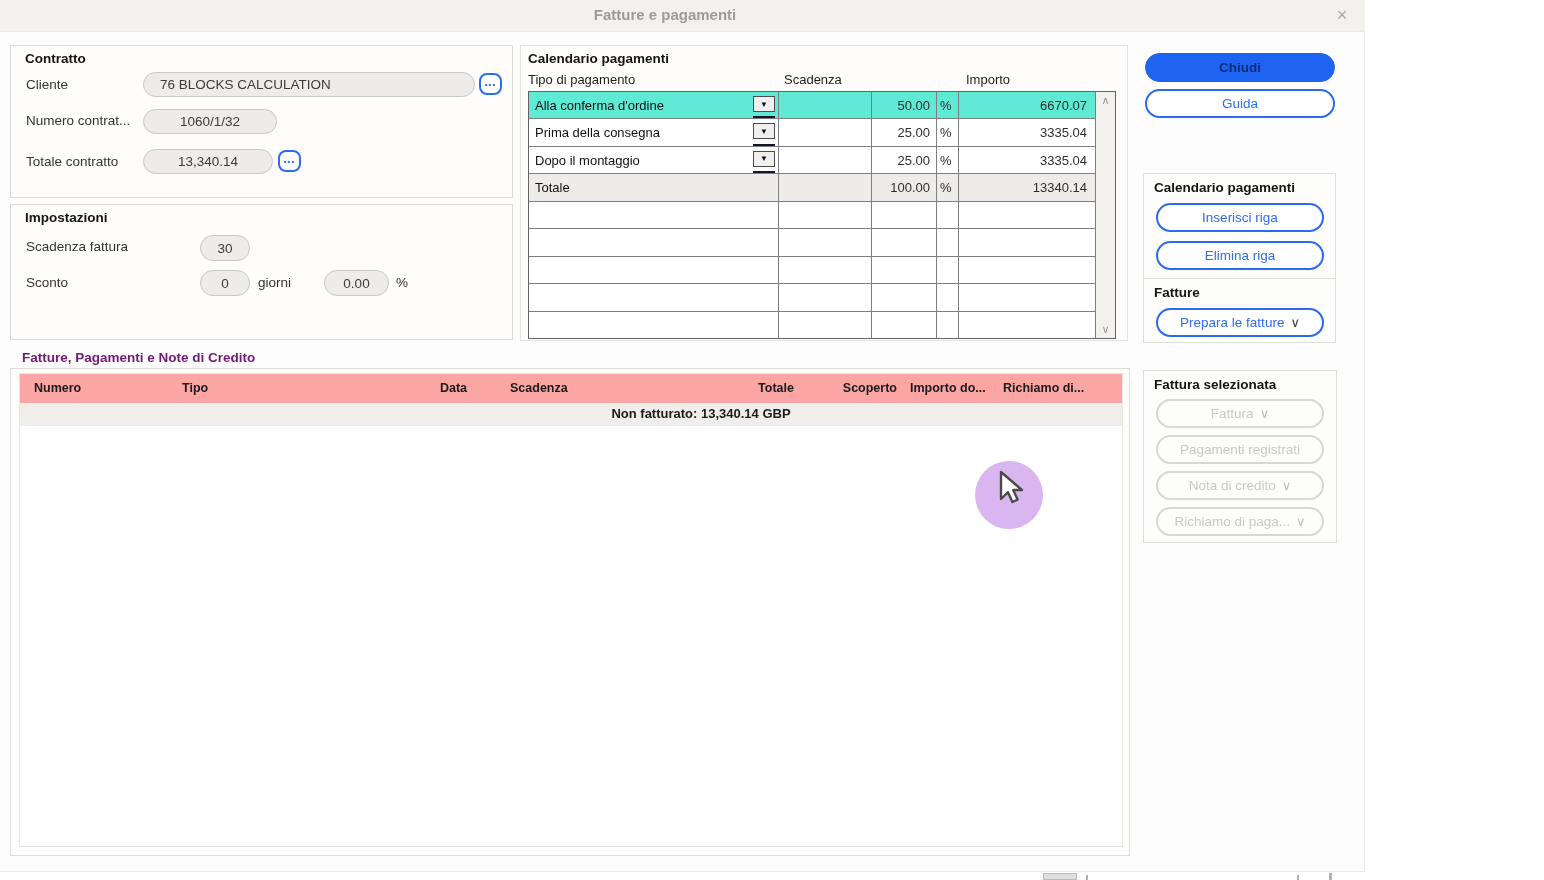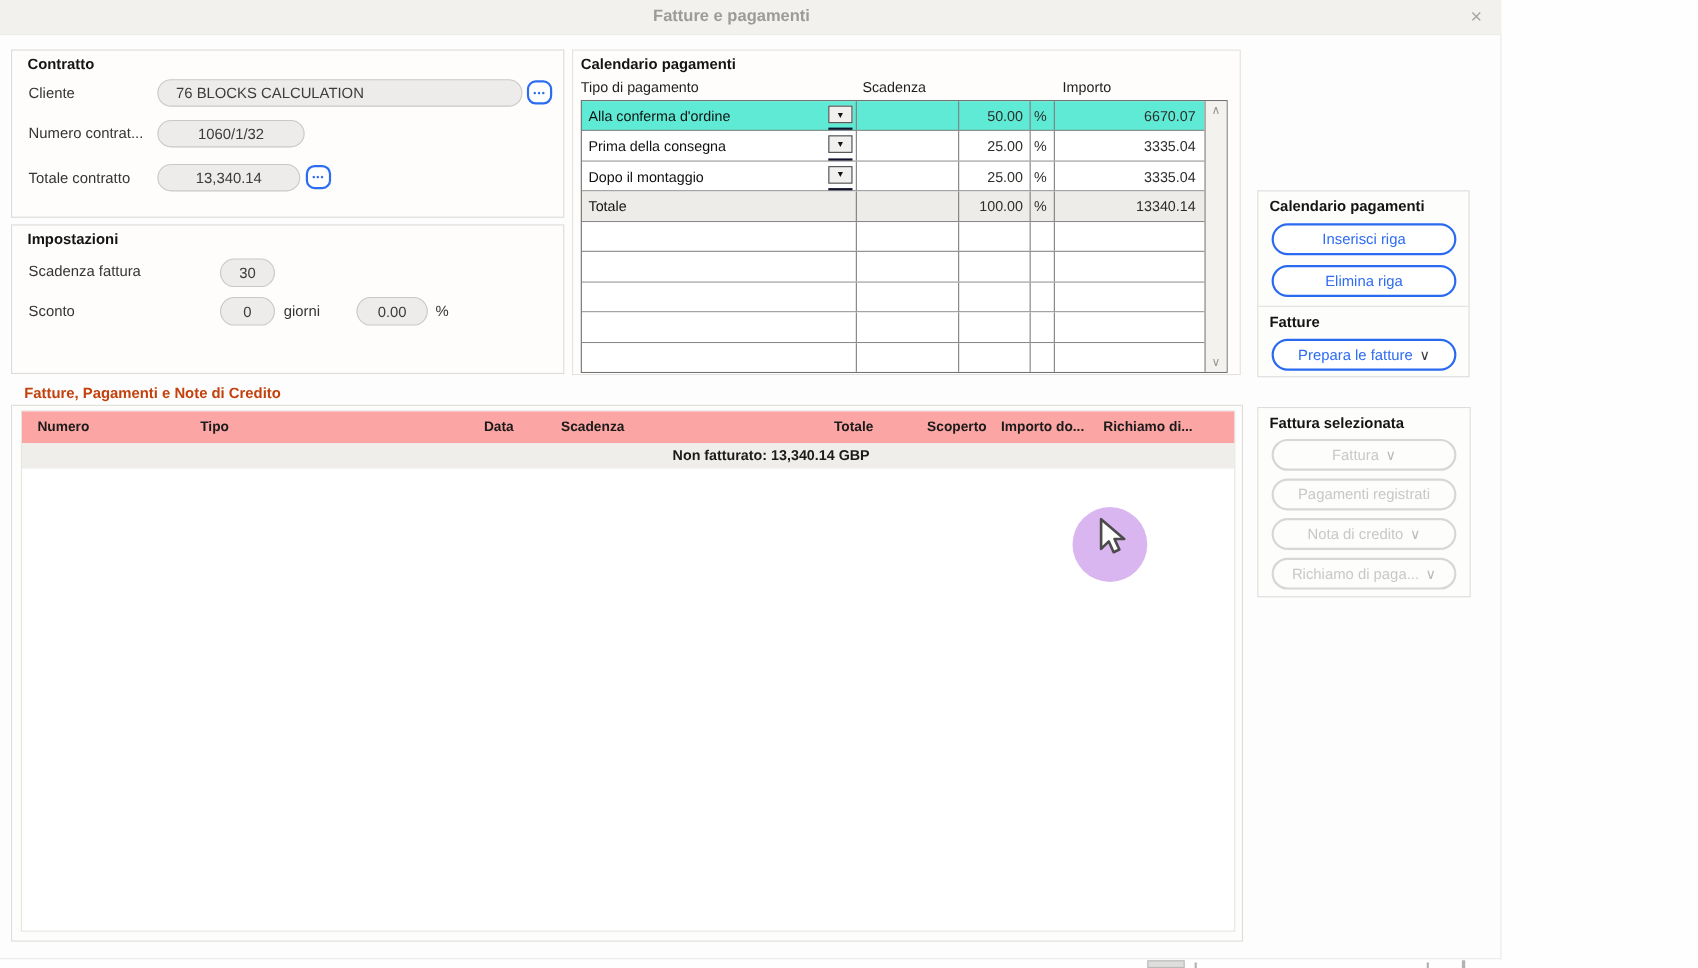--- a/index.html
+++ b/index.html
@@ -48,21 +48,21 @@
   .dd-btn { position:absolute; right:3px; top:4px; width:22px; height:16px; background:#f1f0ee;
     border:1px solid #4a4a4a; display:flex; align-items:center; justify-content:center;
     font-size:8px; color:#111; cursor:pointer; }
   .dd-underline { position:absolute; right:3px; bottom:0px; width:22px; height:2px; background:#15152e; }
   .cal-scroll { width:22px; background:#f3f2ef; border-left:1px solid #7e7e7e; position:relative; }
   .scroll-up, .scroll-down { position:absolute; left:0; width:100%; text-align:center;
     font-size:11px; color:#9a9894; cursor:pointer; }
   .scroll-up { top:2px; } .scroll-down { bottom:2px; }
 
   
-  .fat-title { position:absolute; left:22px; top:350px; font-size:13.5px; font-weight:bold; color:#c2410c; }
+  .fat-title { position:absolute; left:22px; top:350px; font-size:13.5px; font-weight:bold; color:#701a75; }
   .fat-panel { position:absolute; left:10px; top:368px; width:1120px; height:488px;
     border:1px solid #deddd9; background:#fdfdfc; }
   .fat-inner { position:absolute; left:8px; top:4px; width:1104px; height:474px;
     border:1px solid #e6e5e2; background:#ffffff; }
   .fat-header { position:absolute; left:0; top:0; width:100%; height:29px; background:#fca5a5; }
   .fh { position:absolute; top:7px; font-size:12.5px; font-weight:bold; color:#1b1b1a; }
   .fat-summary { position:absolute; left:0; top:29px; width:100%; height:23px; background:#efeeeb; }
   .fat-summary span { position:absolute; left:531px; width:300px; text-align:center; top:3px;
     font-size:13px; font-weight:bold; color:#1b1b1a; }
 
@@ -231,20 +231,26 @@
           <span class="fh" style="left:807px; width:70px; text-align:right;">Scoperto</span>
           <span class="fh" style="left:890px;">Importo do...</span>
           <span class="fh" style="left:983px;">Richiamo di...</span>
         </div>
         <div class="fat-summary">
           <span>Non fatturato: 13,340.14 GBP</span>
         </div>
       </div>
     </div>
 
+    <div class="btn btn-primary" style="left:1145px; top:21px; width:190px;">
+      <span>Chiudi</span>
+    </div>
+    <div class="btn btn-outline" style="left:1145px; top:57px; width:190px;">
+      <span>Guida</span>
+    </div>
 
     <div class="side-box" style="left:1143px; top:141px; width:193px; height:170px;">
       <div class="side-title" style="top:6px;">Calendario pagamenti</div>
       <div class="btn btn-outline" style="left:12px; top:29px; width:168px;">
         <span>Inserisci riga</span>
       </div>
       <div class="btn btn-outline" style="left:12px; top:67px; width:168px;">
         <span>Elimina riga</span>
       </div>
       <div class="divider" style="top:104px;"></div>

